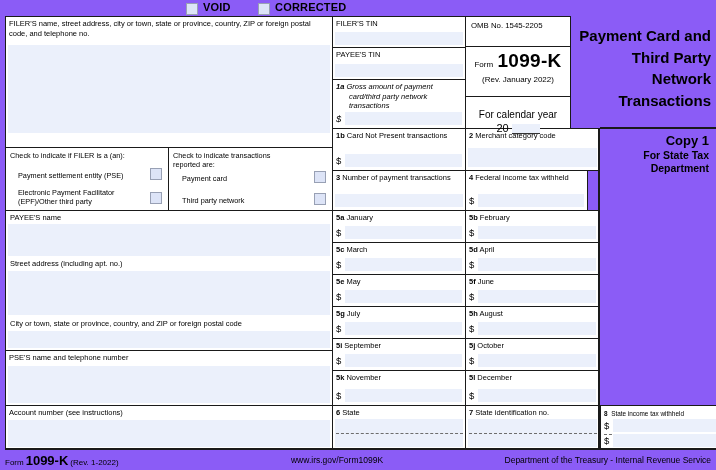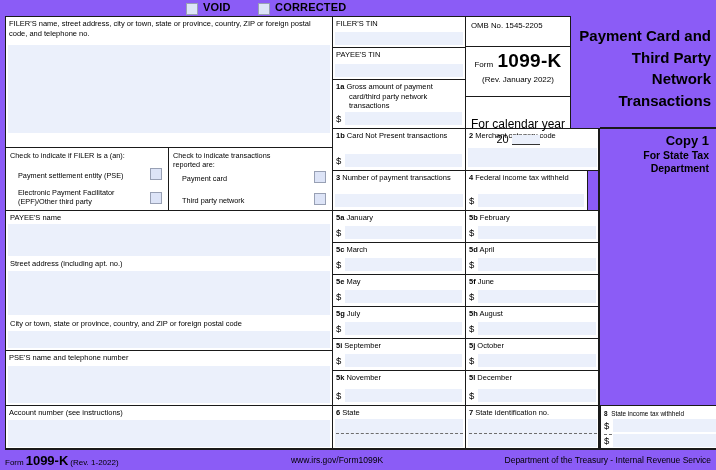--- a/index.html
+++ b/index.html
@@ -29,21 +29,21 @@
   .f-left{position:absolute;left:0;top:2px;display:flex;align-items:baseline;}
   .f-form{font-size:8px;}
   .f-num{font-size:13px;font-weight:bold;margin:0 2px;}
   .f-center{position:absolute;left:0;width:664px;text-align:center;top:4px;}
   .f-right{position:absolute;right:0;top:4px;}
   .ombtext{font-size:7.8px;padding:4px 0 0 5px;}
   .formbox-line{ text-align:center;margin-top:3px;}
   .formword{font-size:8px;}
   .formnum{font-size:19px;font-weight:bold;letter-spacing:0.3px;}
   .rev{font-size:8px;text-align:center;margin-top:3px;}
-  .calline{font-size:12px;text-align:center;margin-top:20px;}
+  .calline{font-size:10px;text-align:center;margin-top:12px;}
   .yearline{font-size:11px;text-align:center;margin-top:2px;}
   .yearfill{display:inline-block;width:28px;height:9px;background:#ebf0fb;border-bottom:1.5px solid #333;vertical-align:-2px;margin-left:3px;}
   
   .mcol0{left:332px;width:134px;}
   .mcol1{left:465px;width:135px;}
   .mrow0{top:210px;height:33px;} .mrow1{top:242px;height:33px;} .mrow2{top:274px;height:33px;}
   .mrow3{top:306px;height:33px;} .mrow4{top:338px;height:33px;} .mrow5{top:370px;height:36px;}
 </style>
 </head>
 <body>
@@ -98,21 +98,21 @@
   <div class="cell" style="left:332px;top:16px;width:134px;height:32px;">
     <div class="lbl">FILER'S TIN</div>
     <div class="fillrect" style="left:2px;right:2px;top:15px;height:13px;"></div>
   </div>
 
   <div class="cell" style="left:332px;top:47px;width:134px;height:33px;">
     <div class="lbl">PAYEE'S TIN</div>
     <div class="fillrect" style="left:2px;right:2px;top:16px;height:13px;"></div>
   </div>
 
-  <div class="cell" style="left:332px;top:79px;width:134px;height:50px;">
+  <div class="cell" style="left:332px;top:79px;width:134px;height:50px;font-style:italic;">
     <div class="lbl hang"><b class="num">1a</b> <span>Gross amount of payment card/third party network transactions</span></div>
     <div class="money">
         <span class="cur">$</span>
         <span class="mfill"></span>
       </div>
   </div>
 
   <div class="cell" style="left:332px;top:128px;width:134px;height:43px;">
     <div class="lbl hang"><b class="num">1b</b> <span>Card Not Present transactions</span></div>
     <div class="money">

